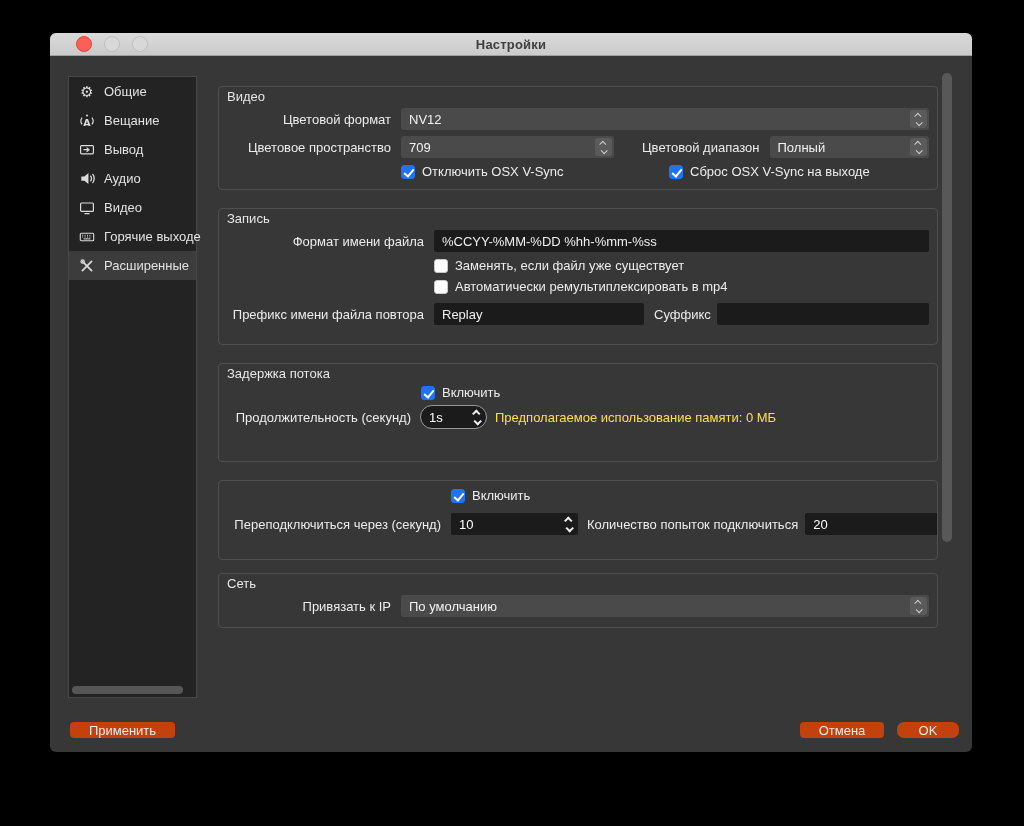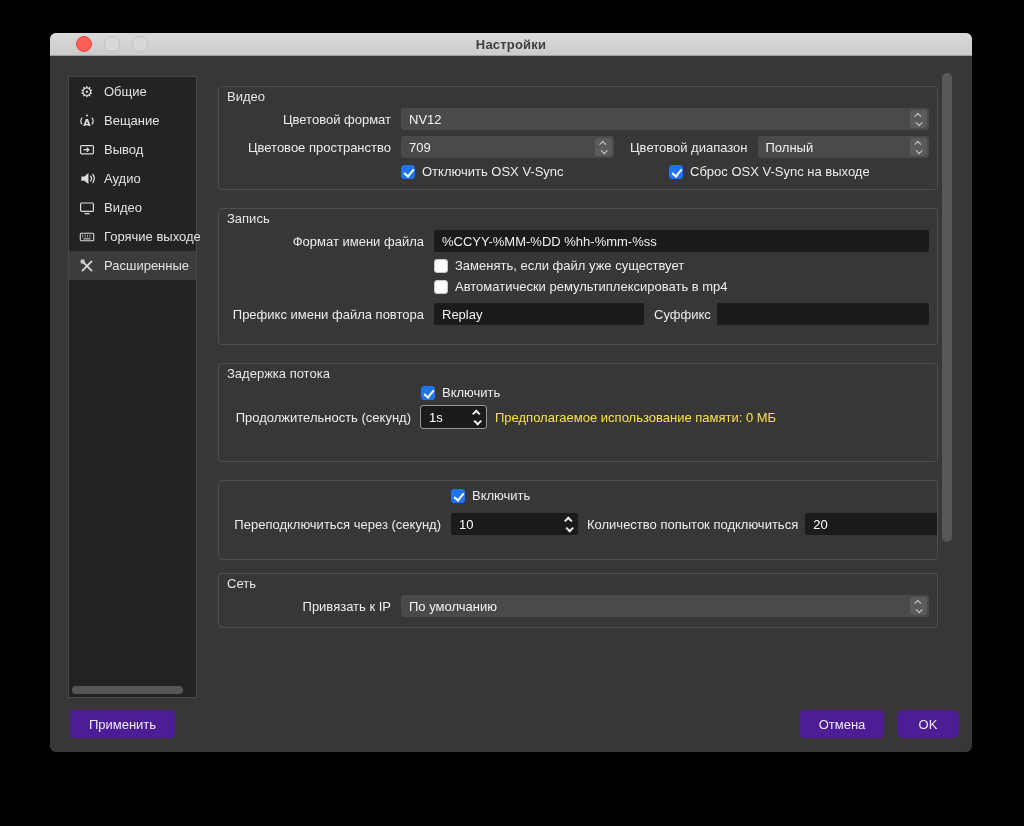--- a/index.html
+++ b/index.html
@@ -86,21 +86,21 @@
     width:4px; height:8px; border-right:2px solid #fff; border-bottom:2px solid #fff;
     transform:rotate(40deg); }
   .cb-label { color:#ececec; white-space:nowrap; }
   .inline-note { margin-left:9px; white-space:nowrap; color:#fde047; }
 
   
   .vscroll { position:absolute; left:892px; top:17px; width:10px; height:469px;
     background:#585858; border-radius:5px; }
 
   
-  .btn { position:absolute; bottom:14px; height:28px; background:#4c1d95;
+  .btn { position:absolute; bottom:14px; height:16px; background:#c2410c;
     border:none; border-radius:4px; color:#ececec; font-size:13px;
     font-family:"Liberation Sans",sans-serif; padding:0 16px; cursor:default; }
   .btn-apply { left:20px; min-width:105px; }
   .btn-cancel { right:88px; min-width:84px; }
   .btn-ok { right:13px; min-width:62px;border-radius:7px; }
 </style>
 </head>
 <body>
 
 <div class="window">
@@ -198,21 +198,21 @@
         </div>
         <div class="row">
           <span class="lbl w164">Цветовое пространство</span>
           <div class="combo" style="width:213px;">
             <span>709</span>
             <span class="stepper">
                 <i class="chev up"></i>
                 <i class="chev down"></i>
               </span>
           </div>
-          <span class="lbl" style="margin-left:16px; margin-right:10px;">Цветовой диапазон</span>
+          <span class="lbl" style="margin-left:28px; margin-right:10px;">Цветовой диапазон</span>
           <div class="combo fill">
             <span>Полный</span>
             <span class="stepper">
                 <i class="chev up"></i>
                 <i class="chev down"></i>
               </span>
           </div>
         </div>
         <div class="row">
           <span class="lbl w164"></span>
@@ -259,21 +259,21 @@
         <div class="group-title">Задержка потока</div>
         <div class="row tight">
           <span class="lbl w184"></span>
           <span class="cb">
             <span class="box checked"></span>
             <span class="cb-label">Включить</span>
           </span>
         </div>
         <div class="row">
           <span class="lbl w184">Продолжительность (секунд)</span>
-          <div class="spin focus" style="width:65px;">
+          <div class="spin focus" style="width:65px;border-radius:11px;">
             <input value="1s" style="">
             <span class="arrows">
                 <i class="chev up"></i>
                 <i class="chev down"></i>
               </span>
           </div>
           <span class="inline-note">Предполагаемое использование памяти: 0 МБ</span>
         </div>
       </div>
 

